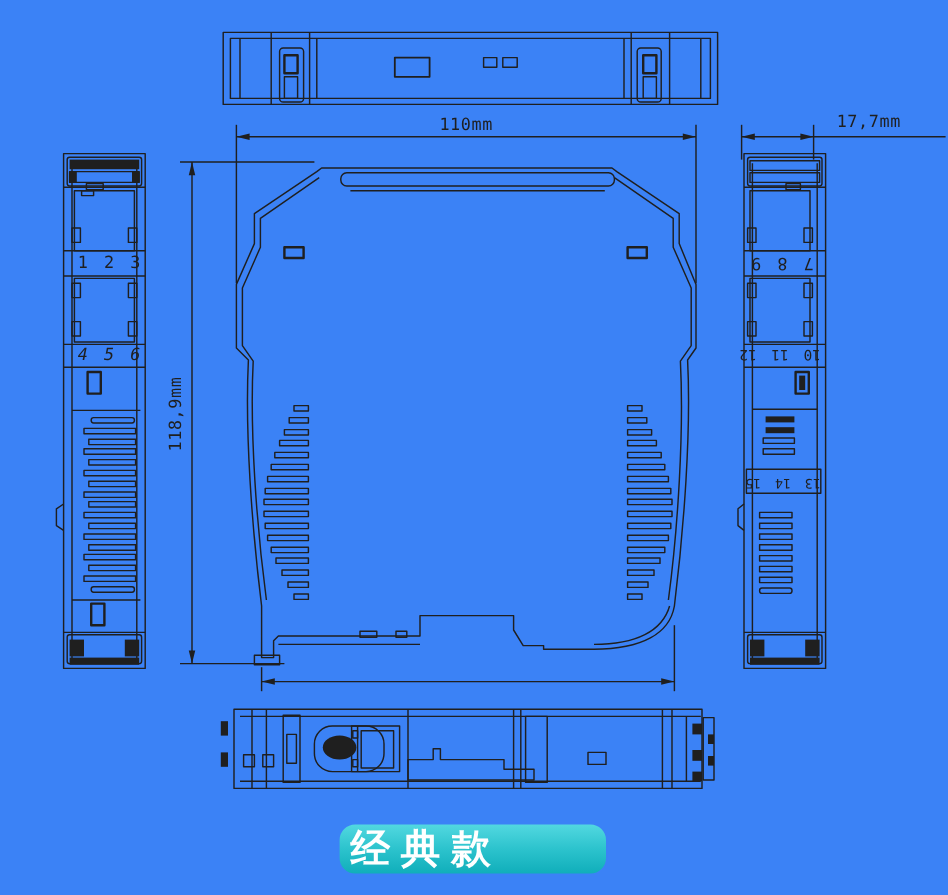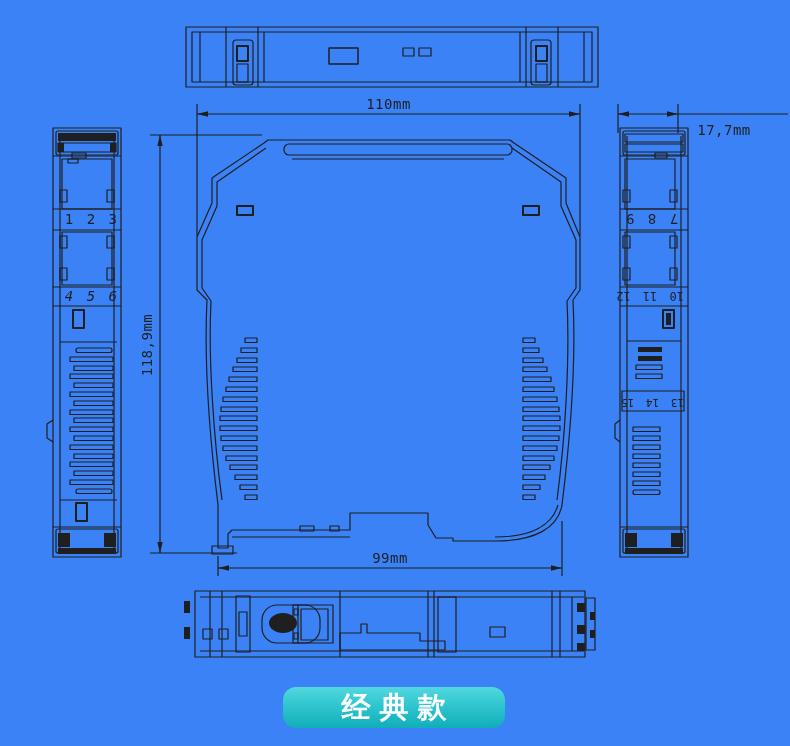--- a/index.html
+++ b/index.html
@@ -16,22 +16,22 @@
   .label{position:absolute;font-size:14px;line-height:16px;white-space:nowrap;text-align:center;}
   .dim{letter-spacing:0.5px;}
   .term{word-spacing:5px;text-align:right;}
   .flip{transform:rotate(180deg);}
   .small{font-size:12px;line-height:14px;}
   .xsmall{font-size:11px;line-height:13px;}
   .vrot{transform:rotate(-90deg);}
   #badge{
     position:absolute;left:283px;top:687px;width:222px;height:41px;border-radius:13px;
     background:linear-gradient(180deg,#52d8e0 0%,#2cc3cd 50%,#10aeba 100%);
-    display:flex;align-items:center;justify-content:center;
-    font-family:"DejaVu Sans", sans-serif;font-weight:bold;font-size:29px;color:#ffffff;
+    display:flex;align-items:center;
+    font-family:"DejaVu Sans", sans-serif;font-weight:bold;font-size:33px;color:#ffffff;
     letter-spacing:9px;padding-left:9px;box-sizing:border-box;
   }
 </style>
 </head>
 <body>
 
 <div id="stage">
 
 <svg class="art" width="790" height="746" viewBox="0 0 790 746">
 
@@ -300,25 +300,24 @@
     <line x1="218" y1="556" x2="218" y2="576"></line>
     <line x1="562" y1="521" x2="562" y2="576"></line>
     <line x1="218" y1="568" x2="562" y2="568"></line>
     <polygon class="arrow" points="218,568 229,565.3 229,570.7"></polygon>
     <polygon class="arrow" points="562,568 551,565.3 551,570.7"></polygon>
   </g>
 </svg>
 
 <div class="label dim" style="left:197px;top:96px;width:383px;">110mm</div>
 
-<div class="label dim" style="left:664px;top:94px;width:120px;margin-top:28px;">17,7mm</div>
+<div class="label dim" style="left:664px;top:94px;width:120px;">17,7mm</div>
 
 <div class="label dim vrot" style="left:102px;top:337px;width:90px;">118,9mm</div>
 
-<div class="label dim" style="left:218px;top:550px;width:344px;">99mm</div>
 
 <div class="label term" style="left:57px;top:211px;width:60px;">1 2 3</div>
 
 <div class="label term" style="left:57px;top:288px;width:60px;font-style:italic;">4 5 6</div>
 
 <div class="label term flip" style="left:626px;top:211px;width:56px;">7 8 9</div>
 
 <div class="label term flip small" style="left:622px;top:289px;width:62px;">10 11 12</div>
 
 <div class="label term flip xsmall" style="left:622px;top:396px;width:62px;">13 14 15</div>

